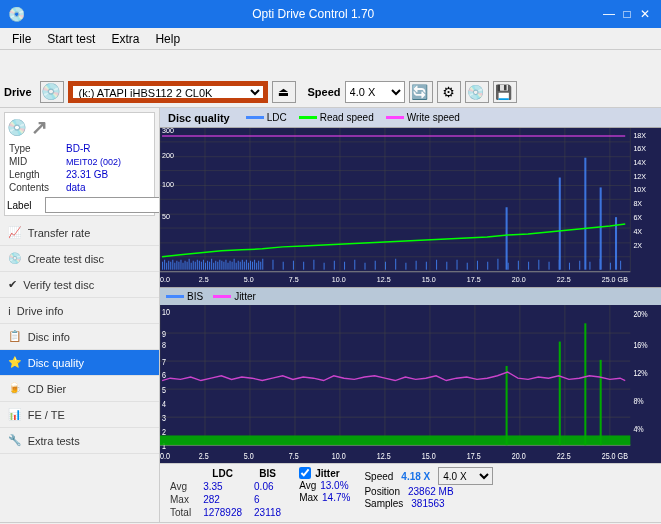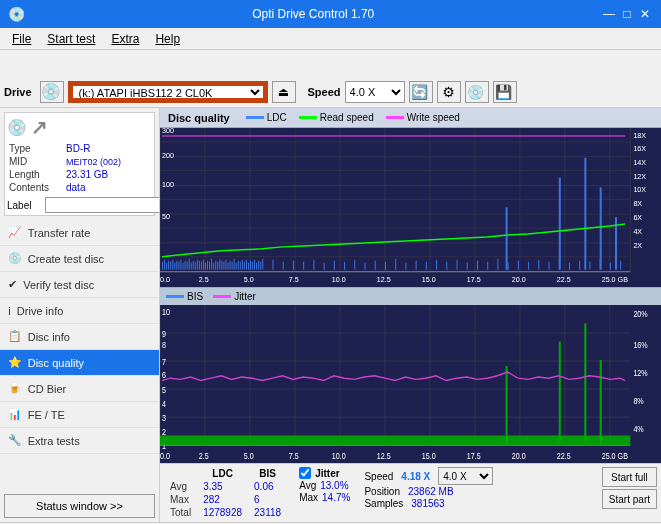--- a/index.html
+++ b/index.html
@@ -35,21 +35,20 @@
     }
 
     
     .menu-bar {
       background: #f0f0f0;
       height: 22px;
       display: flex;
       align-items: center;
       padding: 0 4px;
       border-bottom: 1px solid #ccc;
-      text-decoration: underline;
     }
     .menu-item {
       padding: 2px 8px;
       cursor: pointer;
       font-size: 12px;
     }
 
     
     .drive-bar {
       background: #f0f0f0;
@@ -356,21 +355,20 @@
       <div class="nav-item">
         <span>📊</span>
         <span>FE / TE</span>
       </div>
       <div class="nav-item">
         <span>🔧</span>
         <span>Extra tests</span>
       </div>
     </div>
 
-    <button class="status-window-btn">Status window &gt;&gt;</button>
   </div>
 
   <div style="flex:1; display:flex; flex-direction:column; overflow:hidden;">
 
     <div style="background:#d0d8e8; height:20px; display:flex; align-items:center; padding:0 8px; gap:12px; font-size:10px; border-bottom:1px solid #aaa;">
       <span style="font-weight:bold; font-size:11px; margin-right:4px;">Disc quality</span>
       <div class="legend-item">
         <div style="width:18px;height:3px;background:#4488ff;"></div>
         <span>LDC</span>
       </div>
@@ -671,24 +669,20 @@
         <div class="speed-row">
           <span>Position</span>
           <span style="color:#0000cc; margin-left:4px;">23862 MB</span>
         </div>
         <div class="speed-row">
           <span>Samples</span>
           <span style="color:#0000cc; margin-left:4px;">381563</span>
         </div>
       </div>
 
-      <div class="action-btns" style="margin-left:auto;">
-        <button class="action-btn">Start full</button>
-        <button class="action-btn">Start part</button>
-      </div>
     </div>
   </div>
 </div>
 
 <div class="bottom-bar">
   <span class="status-text">Tests completed</span>
   <span class="time-display">33:17</span>
 </div>
 
 </body></html>

